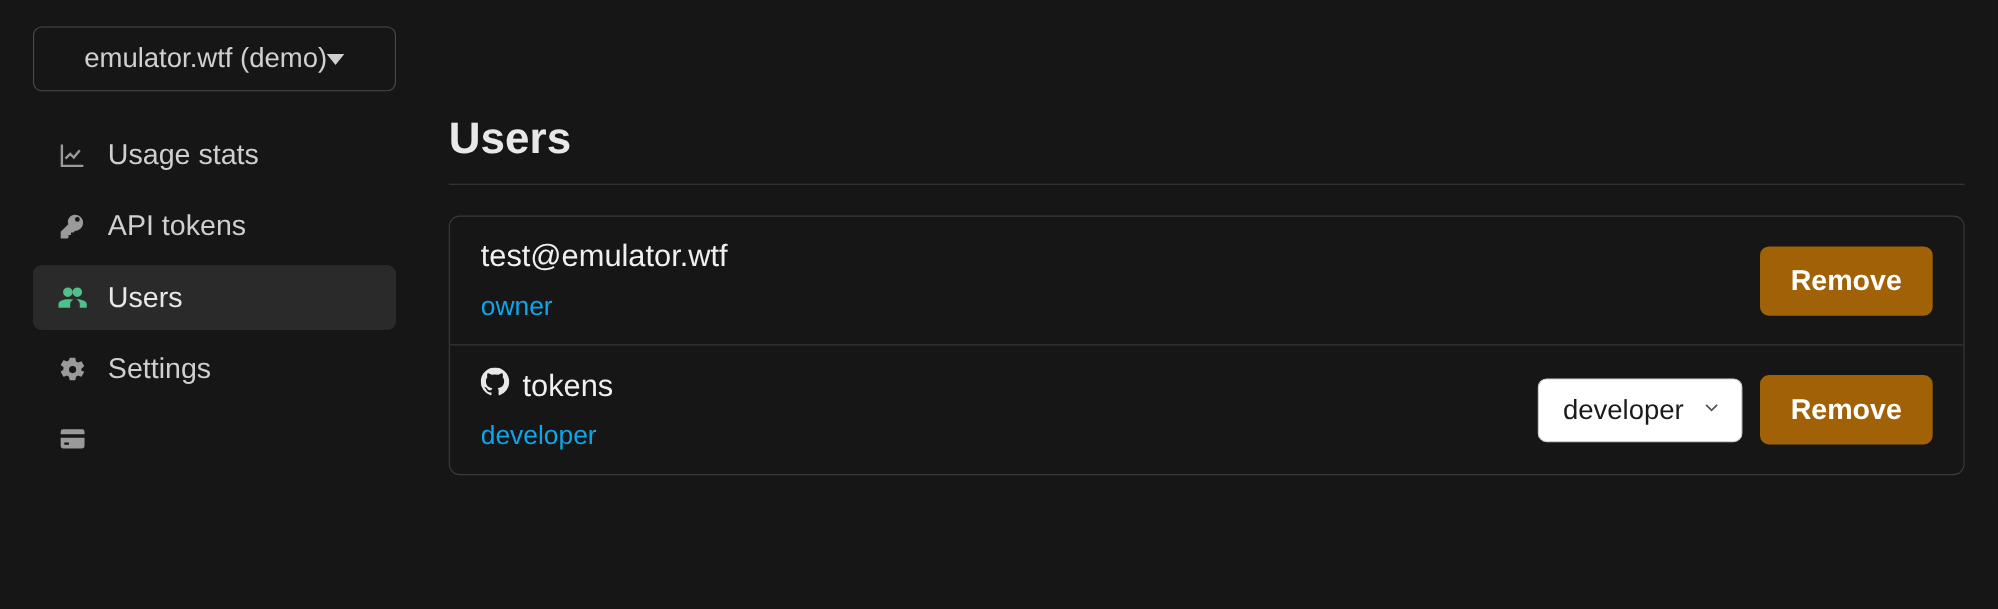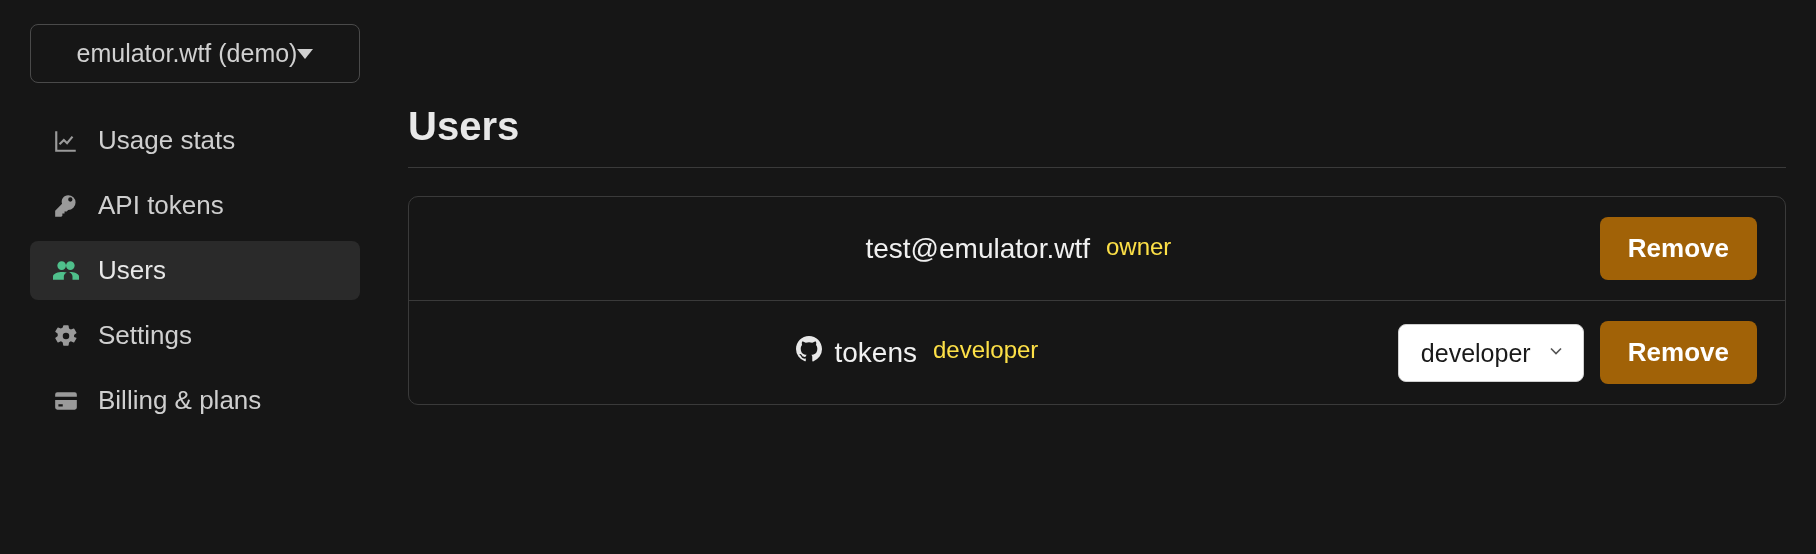--- a/index.html
+++ b/index.html
@@ -72,26 +72,26 @@
     border-radius: 10px;
     overflow: hidden;
   }
   .user-row {
     display: flex;
     align-items: center;
     padding: 20px 28px;
     border-bottom: 1px solid #3a3a3a;
   }
   .user-row:last-child { border-bottom: none; }
-  .user-info { flex: 1; display: flex; flex-direction: row; gap: 16px; justify-content: center; }
+  .user-info { flex: 1; display: flex; flex-direction: column; gap: 16px; }
   .user-id-line {
     display: flex; align-items: center; gap: 12px;
     font-size: 28px; color: #f0f0f0; font-weight: 500;
   }
-  .user-role { font-size: 24px; color: #fde047; }
+  .user-role { font-size: 24px; color: #0ea5e9; }
   .row-actions { display: flex; align-items: center; gap: 16px; }
   .role-select {
     background: #ffffff;
     color: #1a1a1a;
     border: 1px solid #cfcfcf;
     border-radius: 8px;
     padding: 14px 52px 14px 22px;
     font-size: 25px;
     cursor: pointer;
     appearance: none;
@@ -162,21 +162,20 @@
         </span>
         <span>Settings</span>
       </div>
 
       <div class="nav-item">
         <span class="nav-icon">
           <svg viewBox="0 0 24 24" fill="#9a9a9a">
               <path d="M20 4H4a2 2 0 0 0-2 2v2h20V6a2 2 0 0 0-2-2zM2 18a2 2 0 0 0 2 2h16a2 2 0 0 0 2-2v-7H2zm3-3h4v2H5z"></path>
             </svg>
         </span>
-        <span>Billing &amp; plans</span>
       </div>
 
     </nav>
   </aside>
 
   <main class="main">
     <h1 class="page-title">Users</h1>
 
     <div class="user-list">
 

